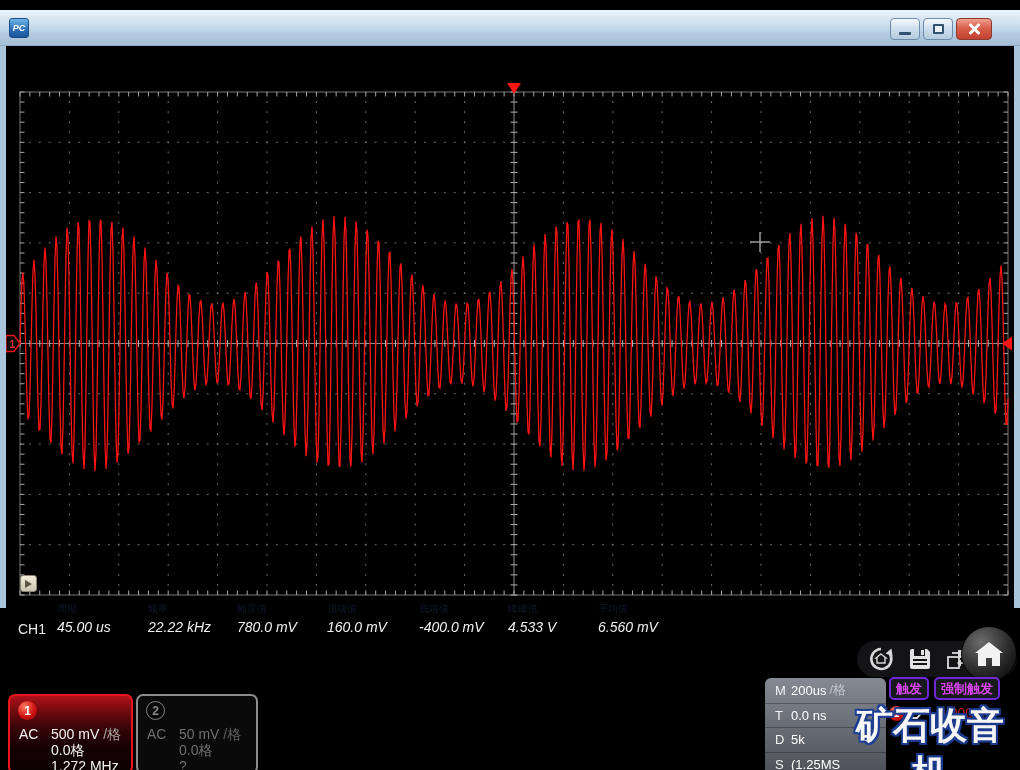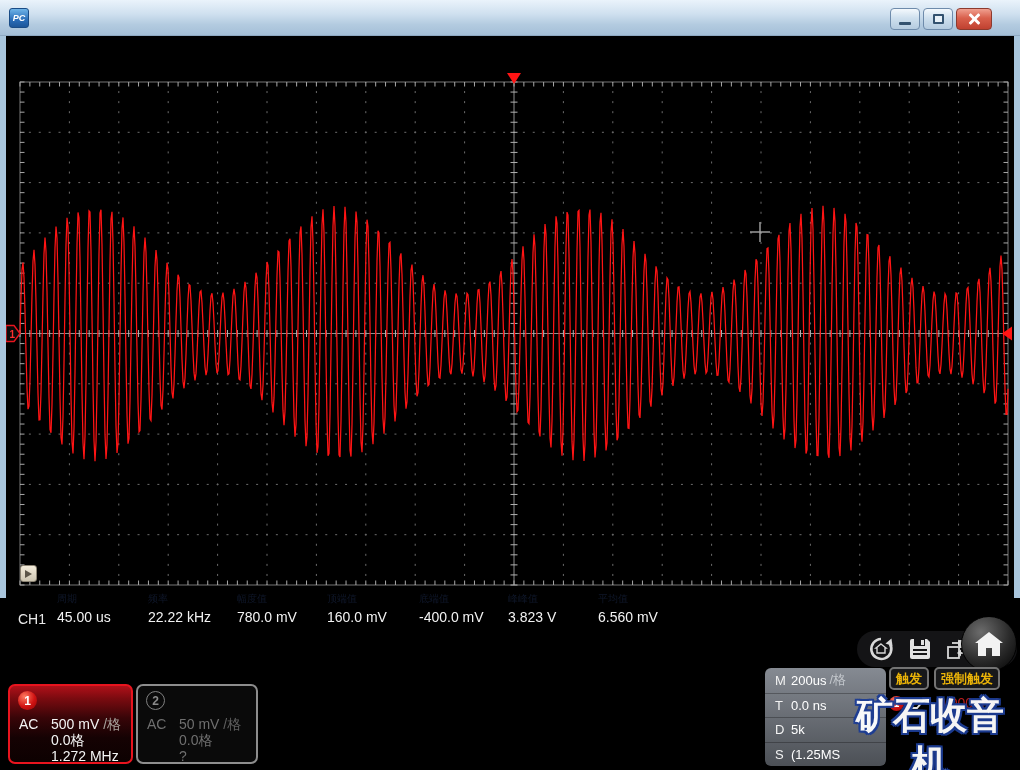--- a/index.html
+++ b/index.html
@@ -1,18 +1,18 @@
 <!DOCTYPE html>
 <html><head>
 <meta charset="utf-8">
 <style>
   * { margin:0; padding:0; box-sizing:border-box; }
   html,body { width:1020px; height:770px; background:#000; overflow:hidden;
               font-family:"Liberation Sans", sans-serif; }
-  .window { position:absolute; left:0; top:0; width:1020px; height:598px;
+  .window { position:absolute; left:0; top:10px; width:1020px; height:598px;
             background:#a9c6dd; }
 
   
   .titlebar { position:absolute; left:0; top:0; width:1020px; height:36px;
               background:linear-gradient(180deg,#eaf3fb 0%,#cfe0ef 40%,#b3cbe0 70%,#a5bfd7 100%);
               border-bottom:1px solid #8fa9c2; }
   .app-icon { position:absolute; left:9px; top:8px; width:20px; height:20px;
               background:linear-gradient(180deg,#6fb4e8,#2a6db8 60%,#1d5699);
               border:1px solid #1a4c86; border-radius:3px; color:#fff;
               font-size:9px; font-weight:bold; font-style:italic;
@@ -62,21 +62,21 @@
                 background:linear-gradient(180deg,#f4ecdb,#cdc5b1); border:1px solid #8b8373;
                 border-radius:3px; display:flex; align-items:center; justify-content:center; }
   .expand-tri { width:0; height:0; border-left:7px solid #5c5548;
                 border-top:4px solid transparent; border-bottom:4px solid transparent; }
 
   
   .measurements { position:absolute; left:6px; top:590px; width:1008px; height:42px; }
   .ch-label { position:absolute; left:12px; top:21px; color:#e8e8e8; font-size:14px; }
   .mcol { position:absolute; top:2px; }
   .mlabel { color:#0f172a; font-size:10px; height:17px; }
-  .mvalue { color:#f2f2f2; font-size:14px; }
+  .mvalue { color:#f2f2f2; font-size:14px;font-style:italic; }
 
   
   .ch-panel { position:absolute; top:684px; height:80px; border-radius:7px; font-size:14px; }
   .ch1 { left:8px; width:125px; border:2px solid #e8141e;
          background:linear-gradient(180deg,#b01119 0%,#7c0b10 16%,#380508 42%,#150203 68%,#0d0101 100%); }
   .ch2 { left:136px; width:122px; border:2px solid #8d8d8d; background:#0a0a0a; }
   .ch-badge { position:absolute; left:8px; top:5px; width:19px; height:19px; border-radius:50%;
               font-size:12px; font-weight:bold; display:flex; align-items:center; justify-content:center; }
   .ch1 .ch-badge { background:radial-gradient(circle at 35% 30%,#ff7a60,#d01212 55%,#8e0606); color:#fff; }
   .ch2 .ch-badge { border:1px solid #808080; color:#8a8a8a; }
@@ -101,21 +101,21 @@
           overflow:hidden; background:linear-gradient(180deg,#858a92,#4c5056); }
   .mtds-row { height:24.5px; display:flex; align-items:center; font-size:13px;
               border-top:1px solid rgba(0,0,0,.28); }
   .mtds-row:first-child { border-top:none; }
   .mtds-label { width:26px; padding-left:10px; color:#f2f2f2; }
   .mtds-value { color:#fff;text-align:center; } .mtds-unit { color:#c3c7cc; margin-left:3px; }
 
   
   .trigger { position:absolute; left:889px; top:667px; width:128px; }
   .trig-btn-row { display:flex; gap:5px; }
-  .trig-btn { background:#17181a; border:2px solid #737373; border-radius:5px; color:#eab308;
+  .trig-btn { background:#17181a; border:2px solid #6d28d9; border-radius:5px; color:#d946ef;
               font-size:13px; font-weight:bold; padding:1px 5px; height:23px; cursor:pointer; }
   .trig-info { display:flex; align-items:center; gap:6px; margin-top:5px; }
   .trig-badge { width:15px; height:15px; border-radius:50%; color:#fff; font-size:10px; font-weight:bold;
                 background:radial-gradient(circle at 35% 30%,#ff7a60,#d01212 55%,#8e0606);
                 display:flex; align-items:center; justify-content:center; }
   .trig-level { color:#b91c1c; font-size:14px; }
 
   
   .watermark { position:absolute; left:838px; top:692px; width:184px; text-align:center;
                pointer-events:none; opacity:.96; }
@@ -664,21 +664,21 @@
     <div class="mcol" style="left:321px">
         <div class="mlabel">顶端值</div>
         <div class="mvalue">160.0 mV</div>
       </div>
     <div class="mcol" style="left:413px">
         <div class="mlabel">底端值</div>
         <div class="mvalue">-400.0 mV</div>
       </div>
     <div class="mcol" style="left:502px">
         <div class="mlabel">峰峰值</div>
-        <div class="mvalue">3.823 V</div>
+        <div class="mvalue">4.533 V</div>
       </div>
     <div class="mcol" style="left:592px">
         <div class="mlabel">平均值</div>
         <div class="mvalue">6.560 mV</div>
       </div>
   </div>
 
   <div class="ch-panel ch1">
     <div class="ch-badge">1</div>
     <span class="ch-coupling ch-txt">AC</span>

